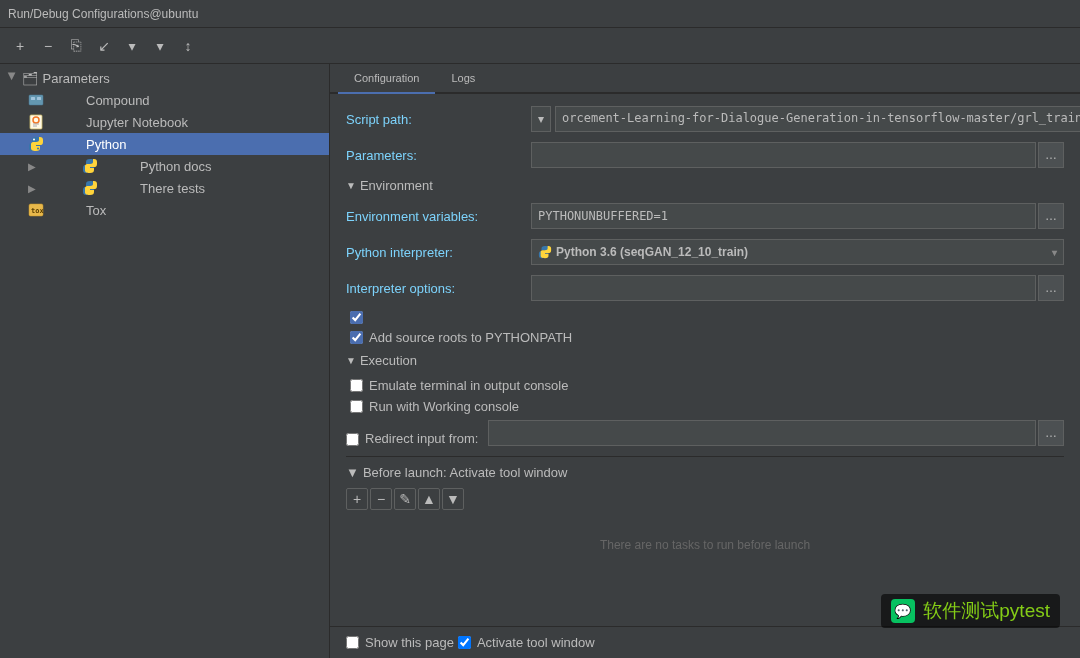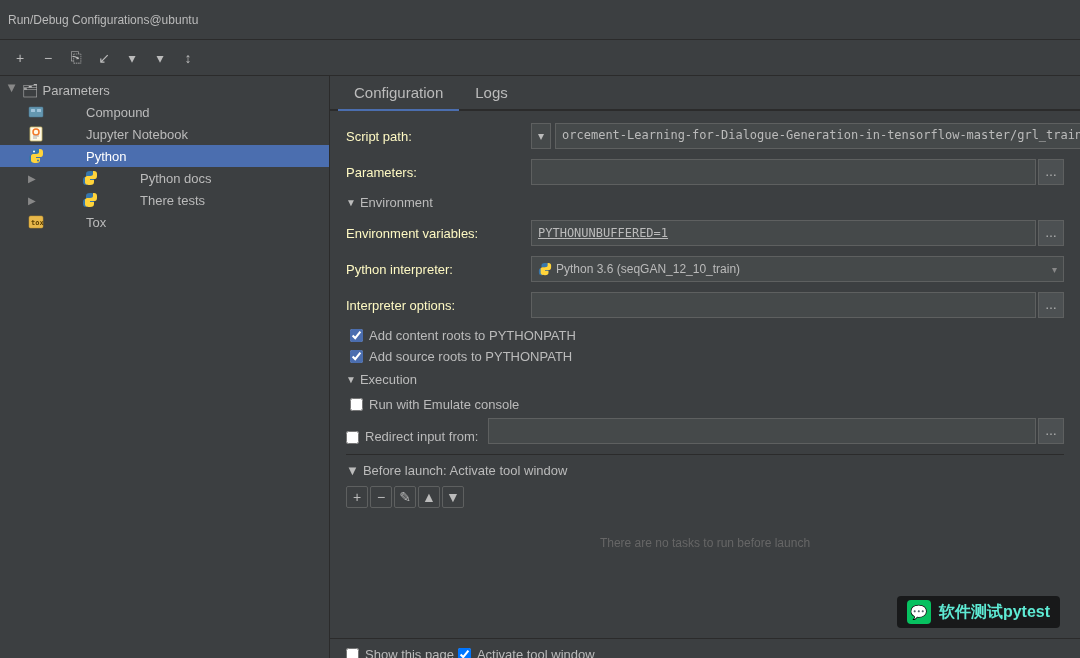--- a/index.html
+++ b/index.html
@@ -9,21 +9,21 @@
       background: #3c3f41;
       color: #bbbbbb;
       width: 1080px;
       height: 658px;
       overflow: hidden;
     }
 
     
     .titlebar {
       background: #3c3f41;
-      height: 40px;
+      height: 28px;
       display: flex;
       align-items: center;
       padding: 0 8px;
       border-bottom: 1px solid #2b2b2b;
       font-size: 12px;
       color: #bbbbbb;
     }
 
     
     .toolbar {
@@ -103,21 +103,21 @@
     
     .tabs {
       display: flex;
       border-bottom: 2px solid #2b2b2b;
       background: #3c3f41;
       padding: 0 8px;
     }
     .tab {
       padding: 8px 16px;
       cursor: pointer;
-      font-size: 15px;
+      font-size: 11px;
       color: #bbbbbb;
       border-bottom: 2px solid transparent;
       margin-bottom: -2px;
     }
     .tab.active {
       color: #bbbbbb;
       border-bottom: 2px solid #4b6eaf;
     }
 
     
@@ -130,21 +130,21 @@
 
     .form-row {
       display: flex;
       align-items: center;
       margin-bottom: 10px;
       min-height: 26px;
     }
     .form-label {
       width: 185px;
       min-width: 185px;
-      color: #fef9c3;
+      color: #7dd3fc;
       font-size: 13px;
       padding-right: 8px;
     }
     .form-control {
       flex: 1;
       background: #45494a;
       border: 1px solid #5e6060;
       color: #bbbbbb;
       height: 26px;
       padding: 0 6px;
@@ -189,20 +189,21 @@
       background: #45494a;
       border: 1px solid #5e6060;
       color: #bbbbbb;
       height: 26px;
       padding: 0 6px;
       font-size: 12px;
       display: flex;
       align-items: center;
       justify-content: space-between;
       cursor: pointer;
+      font-weight: bold;
     }
     .dropdown-arrow {
       font-size: 10px;
       color: #888;
     }
 
     .script-path-row {
       display: flex;
       align-items: center;
       margin-bottom: 10px;
@@ -309,23 +310,23 @@
       height: 24px;
       background: #07c160;
       border-radius: 4px;
       display: flex;
       align-items: center;
       justify-content: center;
       color: white;
       font-size: 14px;
     }
     .watermark-text {
-      color: #5eead4;
-      font-size: 16px;
-      font-weight: bold;
+      color: #84cc16;
+      font-size: 19px;
+      font-weight: normal;
     }
   </style>
 </head>
 <body>
 
 <div class="titlebar">
   <span>Run/Debug Configurations@ubuntu</span>
 </div>
 
 <div class="toolbar">
@@ -446,21 +447,21 @@
       </div>
 
       <div class="section-header">
         <span class="arrow-icon">▼</span>
         <span>Environment</span>
       </div>
 
       <div class="form-row">
         <div class="form-label">Environment variables:</div>
         <div class="form-control-with-btn">
-          <input type="text" class="form-control" style="flex: 1 1 0%; text-decoration: underline;" value="PYTHONUNBUFFERED=1">
+          <input type="text" class="form-control" style="flex: 1 1 0%;" value="PYTHONUNBUFFERED=1">
           <button class="btn-icon">…</button>
         </div>
       </div>
 
       <div class="form-row">
         <div class="form-label">Python interpreter:</div>
         <div class="dropdown-control">
           <span style="display:flex;align-items:center;gap:4px;">
             <span style="width:14px;height:14px;display:inline-flex;">
               <svg width="14" height="14" viewBox="0 0 16 16">
@@ -478,37 +479,40 @@
         <div class="form-label">Interpreter options:</div>
         <div class="form-control-with-btn">
           <input type="text" class="form-control" style="flex: 1 1 0%;">
           <button class="btn-icon">…</button>
         </div>
       </div>
 
 
       <div class="checkbox-row">
         <input type="checkbox" checked="" style="">
-        <span>Add content roots to PYTHONPATH</span>
       </div>
 
       <div class="checkbox-row">
         <input type="checkbox" checked="" style="">
         <span>Add source roots to PYTHONPATH</span>
       </div>
 
       <div class="section-header">
         <span class="arrow-icon">▼</span>
         <span>Execution</span>
       </div>
 
-
       <div class="checkbox-row">
         <input type="checkbox" style="">
-        <span>Run with Emulate console</span>
+        <span>Emulate terminal in output console</span>
+      </div>
+
+      <div class="checkbox-row">
+        <input type="checkbox" style="">
+        <span>Run with Working console</span>
       </div>
 
       <div class="form-row" style="margin-top:4px;">
         <div style="display:flex;align-items:flex-end;gap:6px;flex:1;">
           <input type="checkbox" style="">
           <span>Redirect input from:</span>
           <div class="form-control-with-btn" style="flex:1;margin-left:4px;">
             <input type="text" class="form-control" style="flex: 1 1 0%;">
             <button class="btn-icon">…</button>
           </div>

